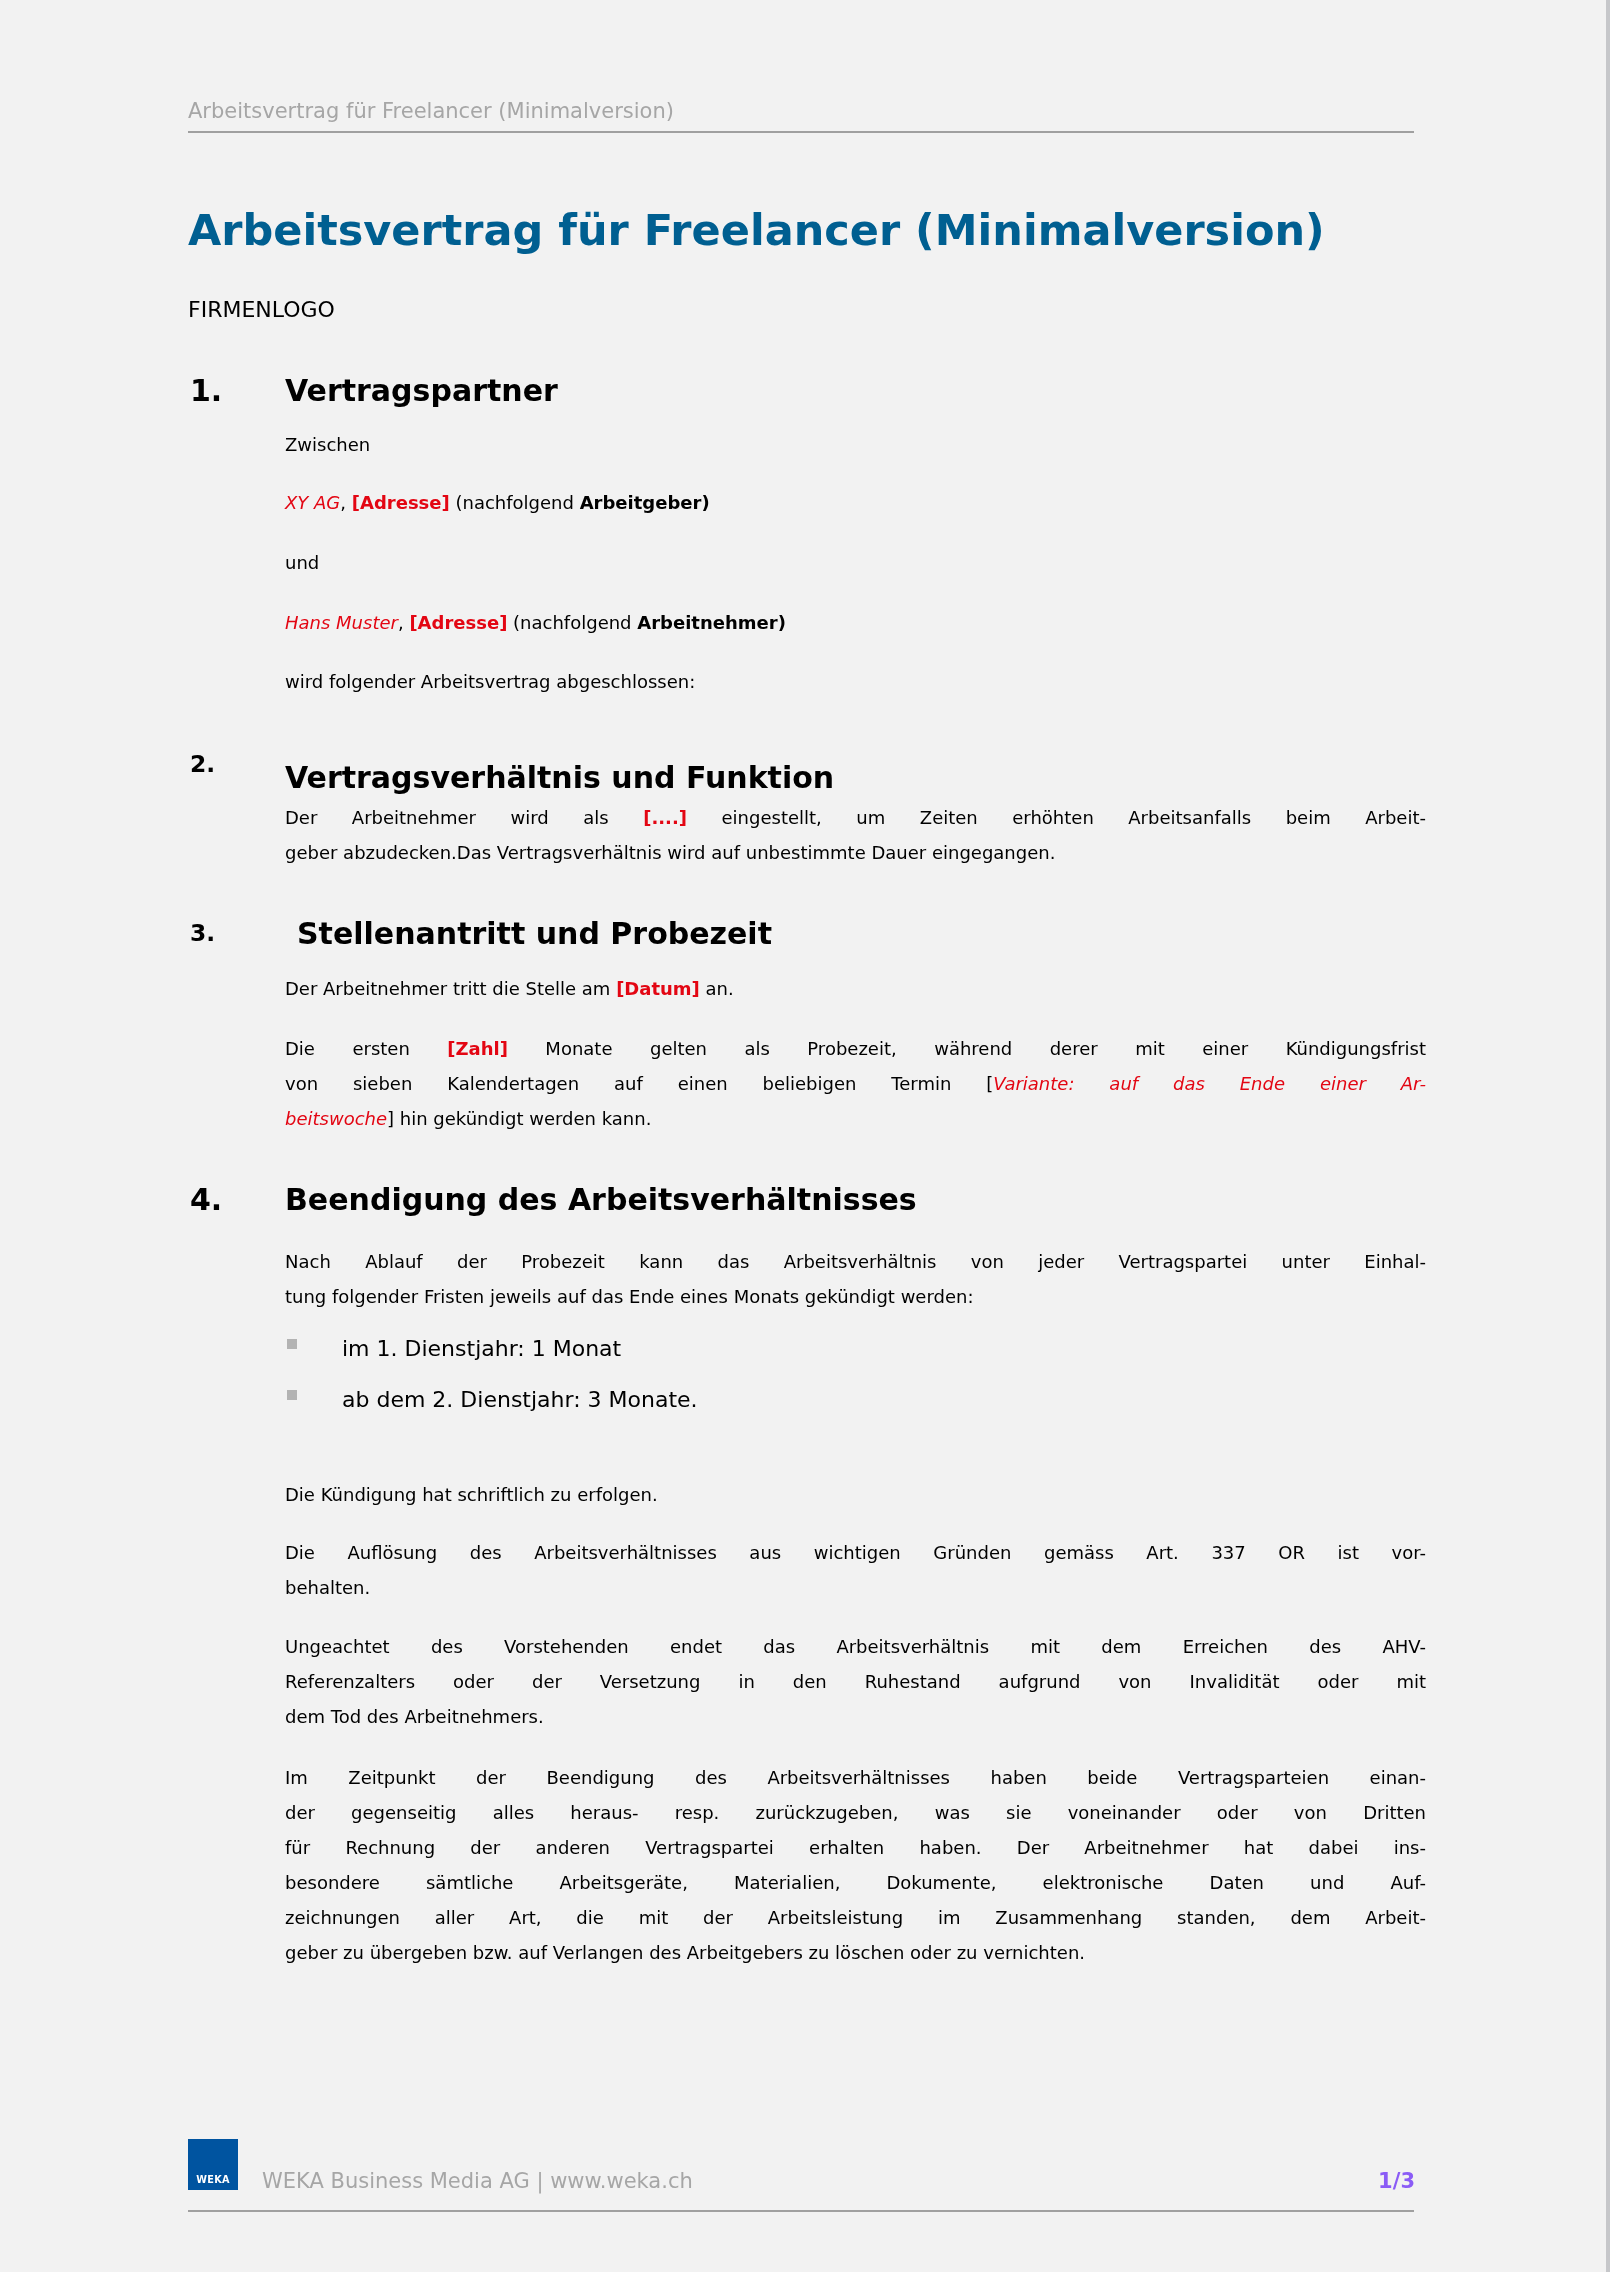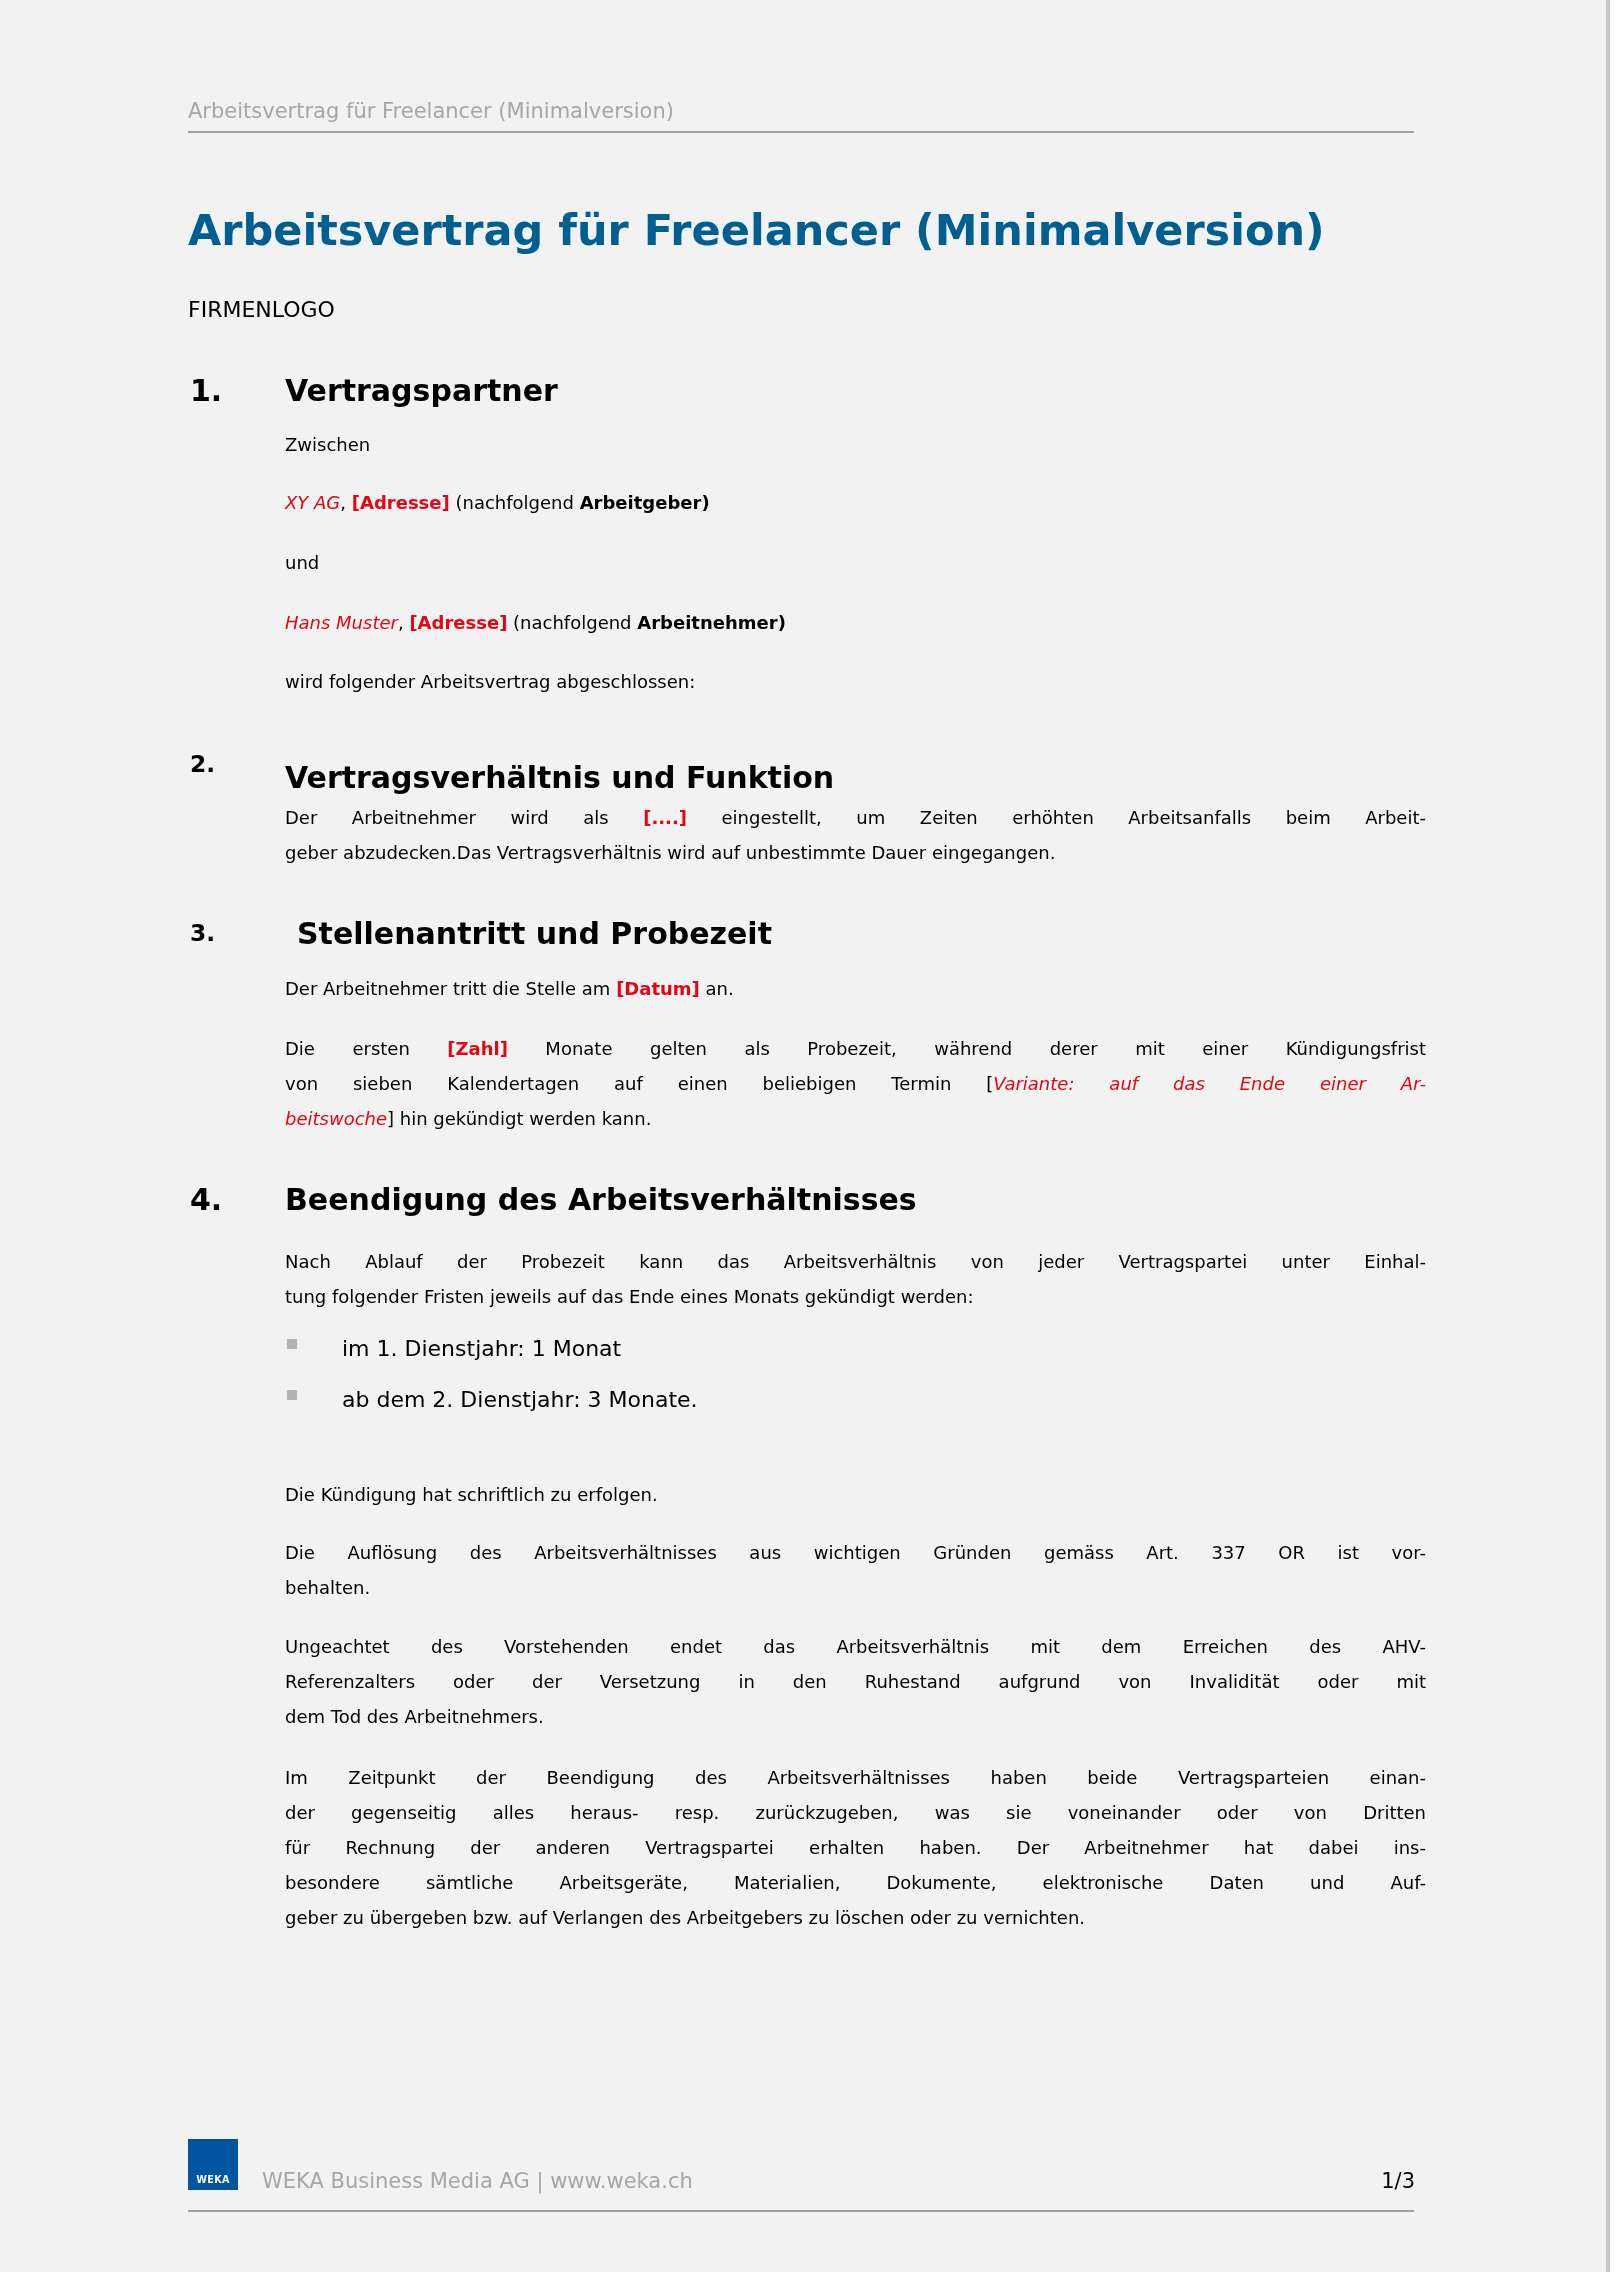--- a/index.html
+++ b/index.html
@@ -25,21 +25,21 @@
   .redb { color:#e30613; font-weight:bold; }
   .redi { color:#e30613; font-style:italic; }
   .b { font-weight:bold; }
   .line { display:block; text-align:justify; text-align-last:justify; white-space:nowrap; }
   .line.last { text-align-last:left; }
   .bullet { position:absolute; left:287px; width:9.7px; height:9.7px; background:#b3b3b3; }
   .bullet-text { position:absolute; left:342px; font-size:22px; line-height:35px; white-space:nowrap; }
   .logo { left:188px; top:2139px; width:50px; height:51px; background:#0054a0; }
   .logo-text { position:absolute; left:0; right:0; bottom:3.9px; text-align:center; color:#fff; font-weight:bold; font-size:9.7px; line-height:11.7px; letter-spacing:0.3px; }
   .footer-text { left:262px; top:2167px; font-size:21px; line-height:28.6px; color:#a6a6a6; white-space:nowrap; }
-  .page-num { left:1364px; width:51px; top:2167px; font-size:21px; line-height:28.6px; color:#000000; text-align:right; }
+  .page-num { left:1364px; width:51px; top:2167px; font-size:21px; line-height:28.6px; color:#8b5cf6; text-align:right;font-weight:bold; }
 </style>
 </head>
 <body>
 
 <div class="page">
 
   <div class="abs running-header">Arbeitsvertrag für Freelancer (Minimalversion)</div>
   <div class="rule" style="top:131px;"></div>
 
   <div class="abs doc-title">Arbeitsvertrag für Freelancer (Minimalversion)</div>
@@ -107,20 +107,21 @@
     <span class="line">Ungeachtet des Vorstehenden endet das Arbeitsverhältnis mit dem Erreichen des AHV-</span>
     <span class="line">Referenzalters oder der Versetzung in den Ruhestand aufgrund von Invalidität oder mit</span>
     <span class="line last">dem Tod des Arbeitnehmers.</span>
   </div>
 
   <div class="para" style="top:1760px;">
     <span class="line">Im Zeitpunkt der Beendigung des Arbeitsverhältnisses haben beide Vertragsparteien einan-</span>
     <span class="line">der gegenseitig alles heraus- resp. zurückzugeben, was sie voneinander oder von Dritten</span>
     <span class="line">für Rechnung der anderen Vertragspartei erhalten haben. Der Arbeitnehmer hat dabei ins-</span>
     <span class="line">besondere sämtliche Arbeitsgeräte, Materialien, Dokumente, elektronische Daten und Auf-</span>
+    <span class="line">zeichnungen aller Art, die mit der Arbeitsleistung im Zusammenhang standen, dem Arbeit-</span>
     <span class="line last">geber zu übergeben bzw. auf Verlangen des Arbeitgebers zu löschen oder zu vernichten.</span>
   </div>
 
   <div class="abs logo">
     <div class="logo-text">WEKA</div>
   </div>
   <div class="abs footer-text">WEKA Business Media AG | www.weka.ch</div>
   <div class="abs page-num">1/3</div>
   <div class="rule" style="top:2210px;"></div>
 </div>

